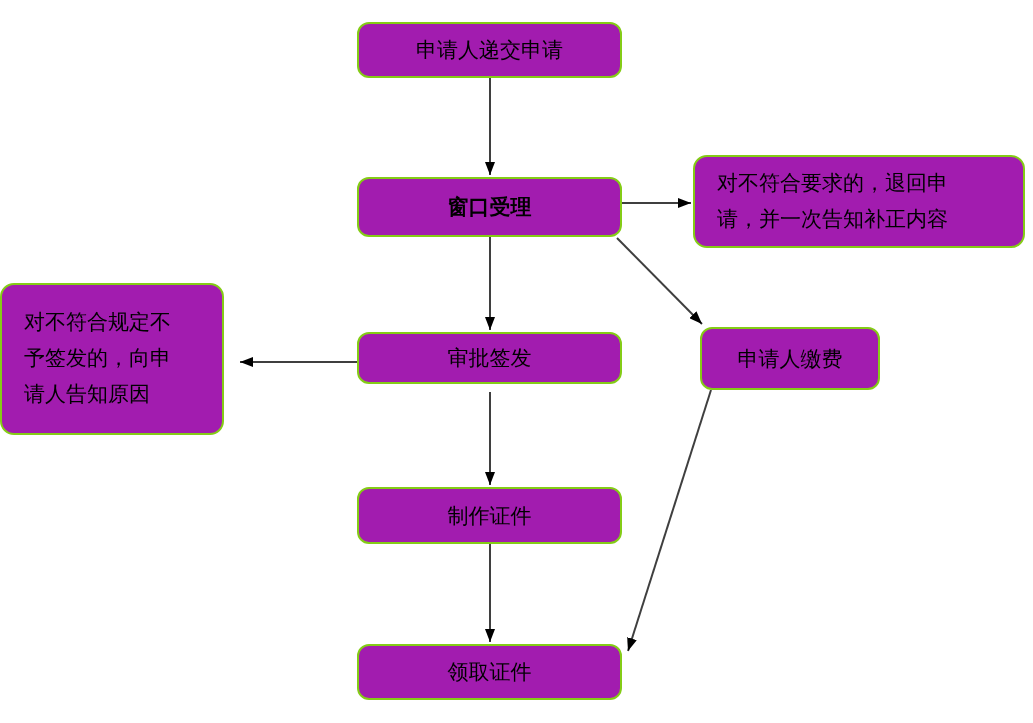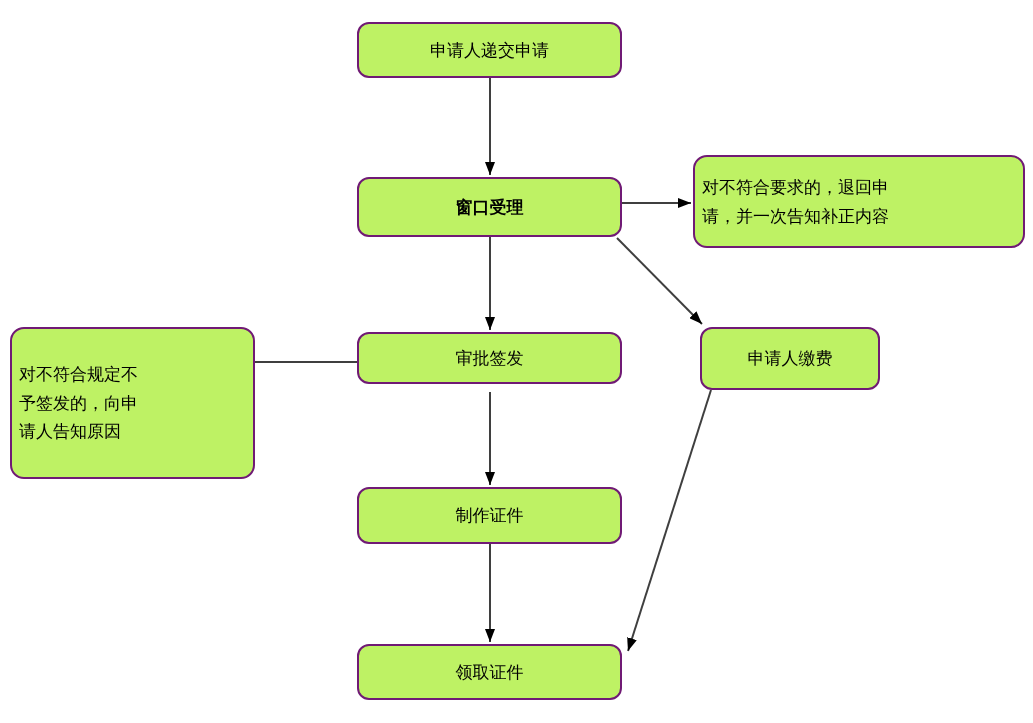--- a/index.html
+++ b/index.html
@@ -18,45 +18,45 @@
   .edges-layer {
     position: absolute;
     left: 0;
     top: 0;
     width: 1033px;
     height: 723px;
   }
   .node {
     position: absolute;
     box-sizing: border-box;
-    border: 2px solid #701a75;
+    border: 2px solid #84cc16;
     border-radius: 12px;
-    background: #bef264;
+    background: #a21caf;
     color: #000000;
-    font-size: 17px;
+    font-size: 21px;
     display: flex;
     align-items: center;
   }
   .node.center {
     justify-content: center;
     text-align: center;
   }
   .node.wrap {
     white-space: pre-line;
     line-height: 1.7;
-    padding: 2px 7px;
+    padding: 2px 22px;
     text-align: left;
     border-radius: 14px;
   }
   
   .n-submit   { left: 357px; top: 22px;  width: 265px; height: 56px; }
   .n-accept   { left: 357px; top: 177px; width: 265px; height: 60px; font-weight: bold; }
   .n-reject   { left: 693px; top: 155px; width: 332px; height: 93px; }
   .n-approve  { left: 357px; top: 332px; width: 265px; height: 52px; }
-  .n-deny     { left: 10px;  top: 283px; width: 245px; height: 152px; margin-top: 44px; }
+  .n-deny     { left: 0;  top: 283px; width: 224px; height: 152px; }
   .n-pay      { left: 700px; top: 327px; width: 180px; height: 63px; }
   .n-produce  { left: 357px; top: 487px; width: 265px; height: 57px; }
   .n-collect  { left: 357px; top: 644px; width: 265px; height: 56px; }
   .edge {
     stroke: #3f3f3f;
     stroke-width: 2;
     fill: none;
   }
 </style>
 </head>

